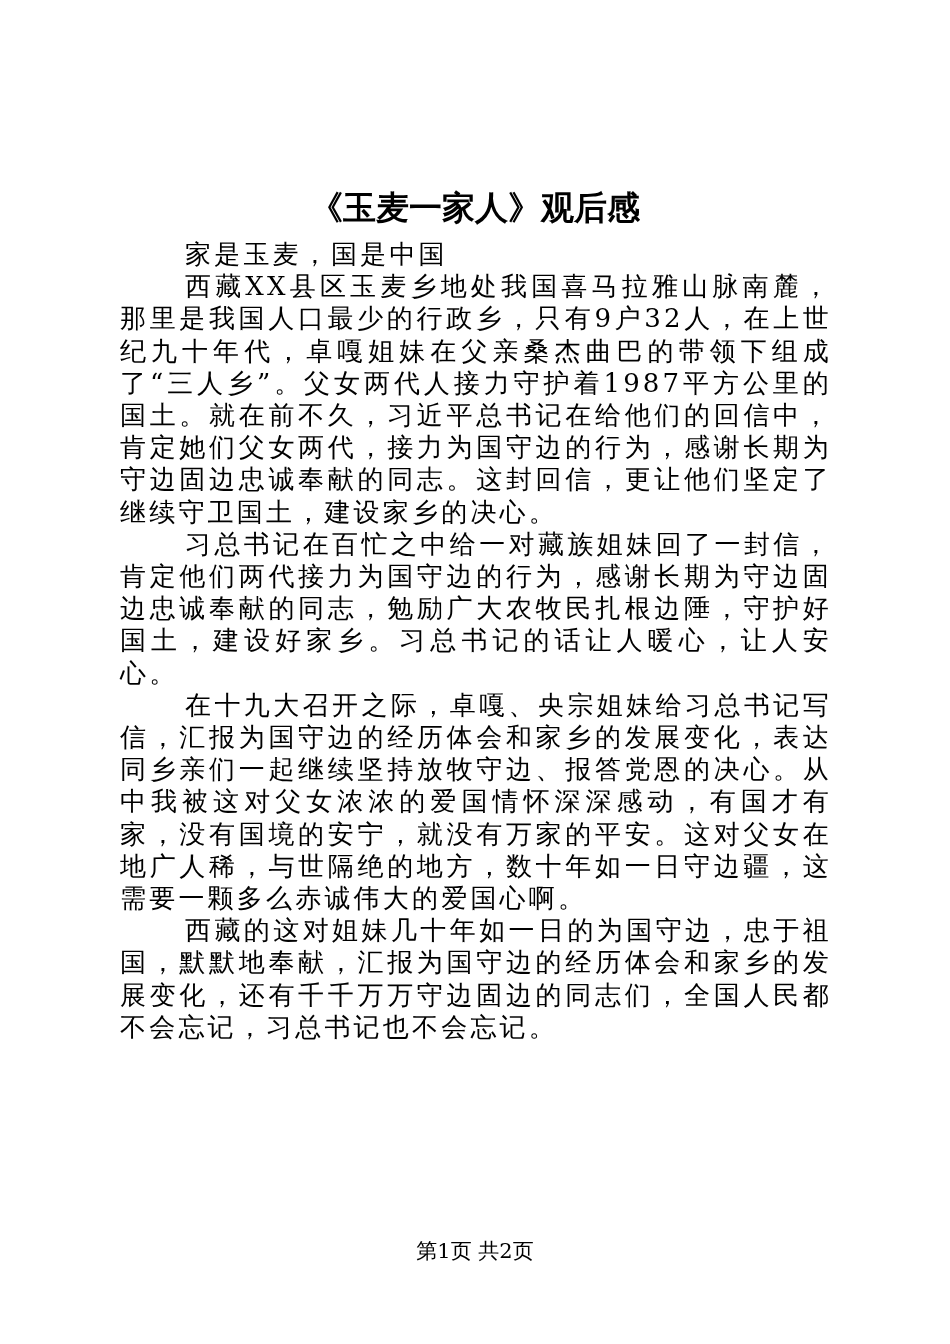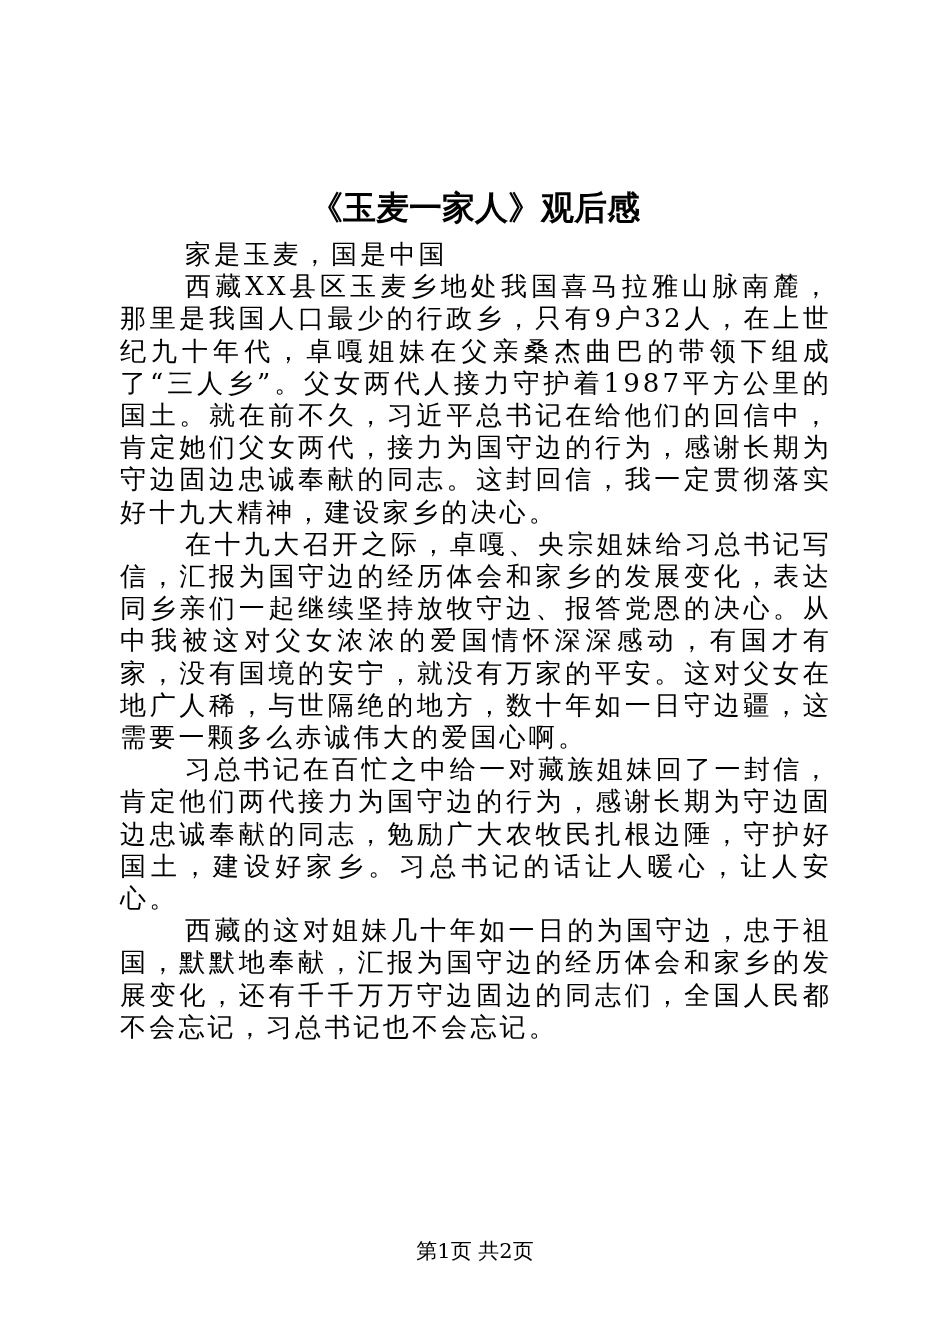--- a/index.html
+++ b/index.html
@@ -60,20 +60,20 @@
     }
   </style>
 </head>
 <body>
 
 <div class="page">
   <div class="title">《玉麦一家人》观后感</div>
 
   <div class="body-text">
     <p class="para">家是玉麦，国是中国</p>
-    <p class="para">西藏XX县区玉麦乡地处我国喜马拉雅山脉南麓，那里是我国人口最少的行政乡，只有9户32人，在上世纪九十年代，卓嘎姐妹在父亲桑杰曲巴的带领下组成了“三人乡”。父女两代人接力守护着1987平方公里的国土。就在前不久，习近平总书记在给他们的回信中，肯定她们父女两代，接力为国守边的行为，感谢长期为守边固边忠诚奉献的同志。这封回信，我一定贯彻落实好十九大精神，建设家乡的决心。</p>
+    <p class="para">西藏XX县区玉麦乡地处我国喜马拉雅山脉南麓，那里是我国人口最少的行政乡，只有9户32人，在上世纪九十年代，卓嘎姐妹在父亲桑杰曲巴的带领下组成了“三人乡”。父女两代人接力守护着1987平方公里的国土。就在前不久，习近平总书记在给他们的回信中，肯定她们父女两代，接力为国守边的行为，感谢长期为守边固边忠诚奉献的同志。这封回信，更让他们坚定了继续守卫国土，建设家乡的决心。</p>
+    <p class="para">习总书记在百忙之中给一对藏族姐妹回了一封信，肯定他们两代接力为国守边的行为，感谢长期为守边固边忠诚奉献的同志，勉励广大农牧民扎根边陲，守护好国土，建设好家乡。习总书记的话让人暖心，让人安心。</p>
     <p class="para">在十九大召开之际，卓嘎、央宗姐妹给习总书记写信，汇报为国守边的经历体会和家乡的发展变化，表达同乡亲们一起继续坚持放牧守边、报答党恩的决心。从中我被这对父女浓浓的爱国情怀深深感动，有国才有家，没有国境的安宁，就没有万家的平安。这对父女在地广人稀，与世隔绝的地方，数十年如一日守边疆，这需要一颗多么赤诚伟大的爱国心啊。</p>
-    <p class="para">习总书记在百忙之中给一对藏族姐妹回了一封信，肯定他们两代接力为国守边的行为，感谢长期为守边固边忠诚奉献的同志，勉励广大农牧民扎根边陲，守护好国土，建设好家乡。习总书记的话让人暖心，让人安心。</p>
     <p class="para">西藏的这对姐妹几十年如一日的为国守边，忠于祖国，默默地奉献，汇报为国守边的经历体会和家乡的发展变化，还有千千万万守边固边的同志们，全国人民都不会忘记，习总书记也不会忘记。</p>
   </div>
 
   <div class="footer">第1页 共2页</div>
 </div>
 
 </body></html>

